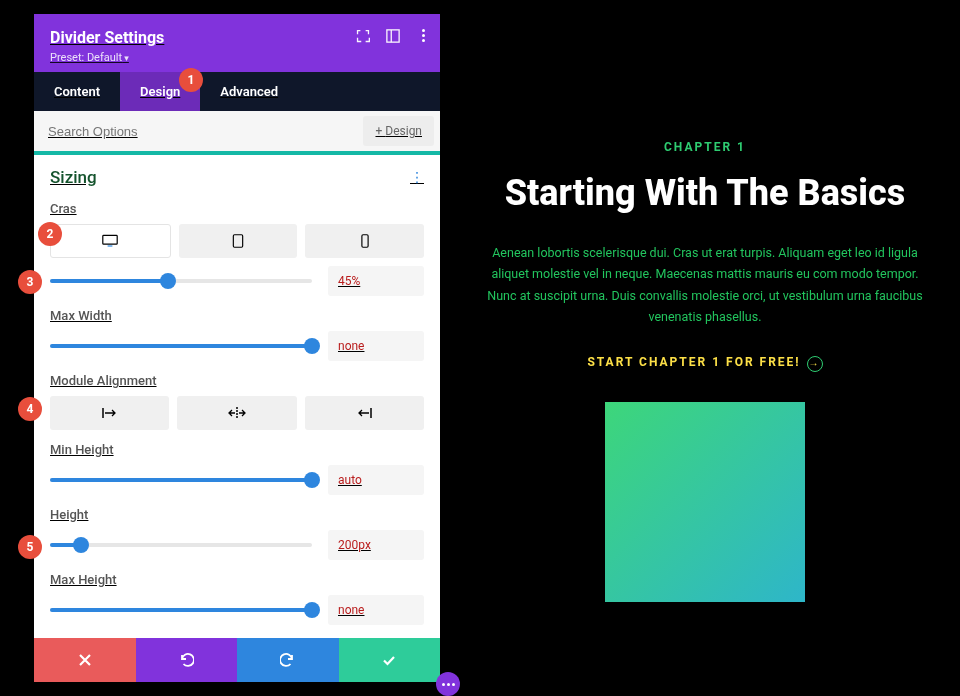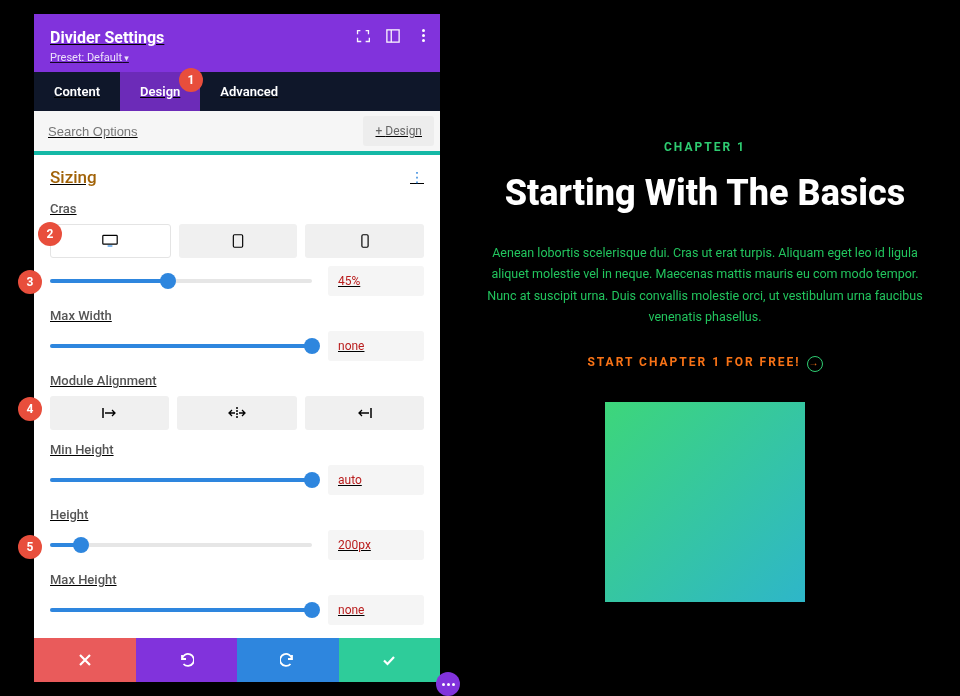--- a/index.html
+++ b/index.html
@@ -9,21 +9,21 @@
   background: #000; overflow: hidden; position: relative;
 }
 .preview {
   position: absolute; left: 0; top: 0; width: 896px; height: 696px;
   background: #000; color: #fff; text-decoration: underline;
 }
 .preview-inner { position: absolute; left: 470px; top: 140px; width: 470px; text-align: center; }
 .chapter-eyebrow { color: #2ecc71; font-size: 12px; font-weight: 700; letter-spacing: 2px; margin-bottom: 18px; }
 .preview-title { font-size: 36px; font-weight: 800; margin-bottom: 28px; }
 .preview-body { font-size: 12.5px; line-height: 1.7; color: #22c55e; padding: 0 14px; margin-bottom: 28px; }
-.preview-cta { color: #f97316; font-size: 12px; font-weight: 700; letter-spacing: 2px; }
+.preview-cta { color: #fde047; font-size: 12px; font-weight: 700; letter-spacing: 2px; }
 .preview-cta::after { content: " \2192"; display: inline-block; border: 1.5px solid #2ecc71; border-radius: 50%; width: 14px; height: 14px; line-height: 12px; font-size: 10px; margin-left: 6px; }
 .divider-preview {
   width: 200px; height: 200px; margin: 30px auto 0;
   background: linear-gradient(135deg, #3dd67a 0%, #2eb6c9 100%);
 }
 
 .panel {
   position: absolute; left: 34px; top: 14px; width: 406px; height: 668px;
   background: #fff; display: flex; flex-direction: column;
   box-shadow: 0 2px 18px rgba(0,0,0,.3);
@@ -59,21 +59,21 @@
 }
 .filter-btn::before { content: "+ "; }
 
 .body {
   flex: 1; overflow-y: auto; padding: 12px 16px 8px; position: relative;
 }
 .body::-webkit-scrollbar { width: 6px; }
 .body::-webkit-scrollbar-thumb { background: #6c2bb8; }
 
 .section-row { display: flex; justify-content: space-between; align-items: center; margin-bottom: 14px; }
-.section-title { color: #a16207; font-size: 17px; font-weight: 500; }
+.section-title { color: #14532d; font-size: 17px; font-weight: 500; }
 .section-menu { color: #2e86de; font-size: 14px; }
 
 .field-label { font-size: 13px; color: #555; font-weight: 500; margin: 12px 0 8px; }
 
 .responsive-tabs { display: flex; gap: 8px; margin-bottom: 6px; }
 .responsive-tab {
   flex: 1; height: 34px; display: flex; align-items: center; justify-content: center;
   background: #f0f0f0; border-radius: 3px; cursor: pointer;
 }
 .responsive-tab.active { background: #fff; border: 1px solid #e4e4e4; }

